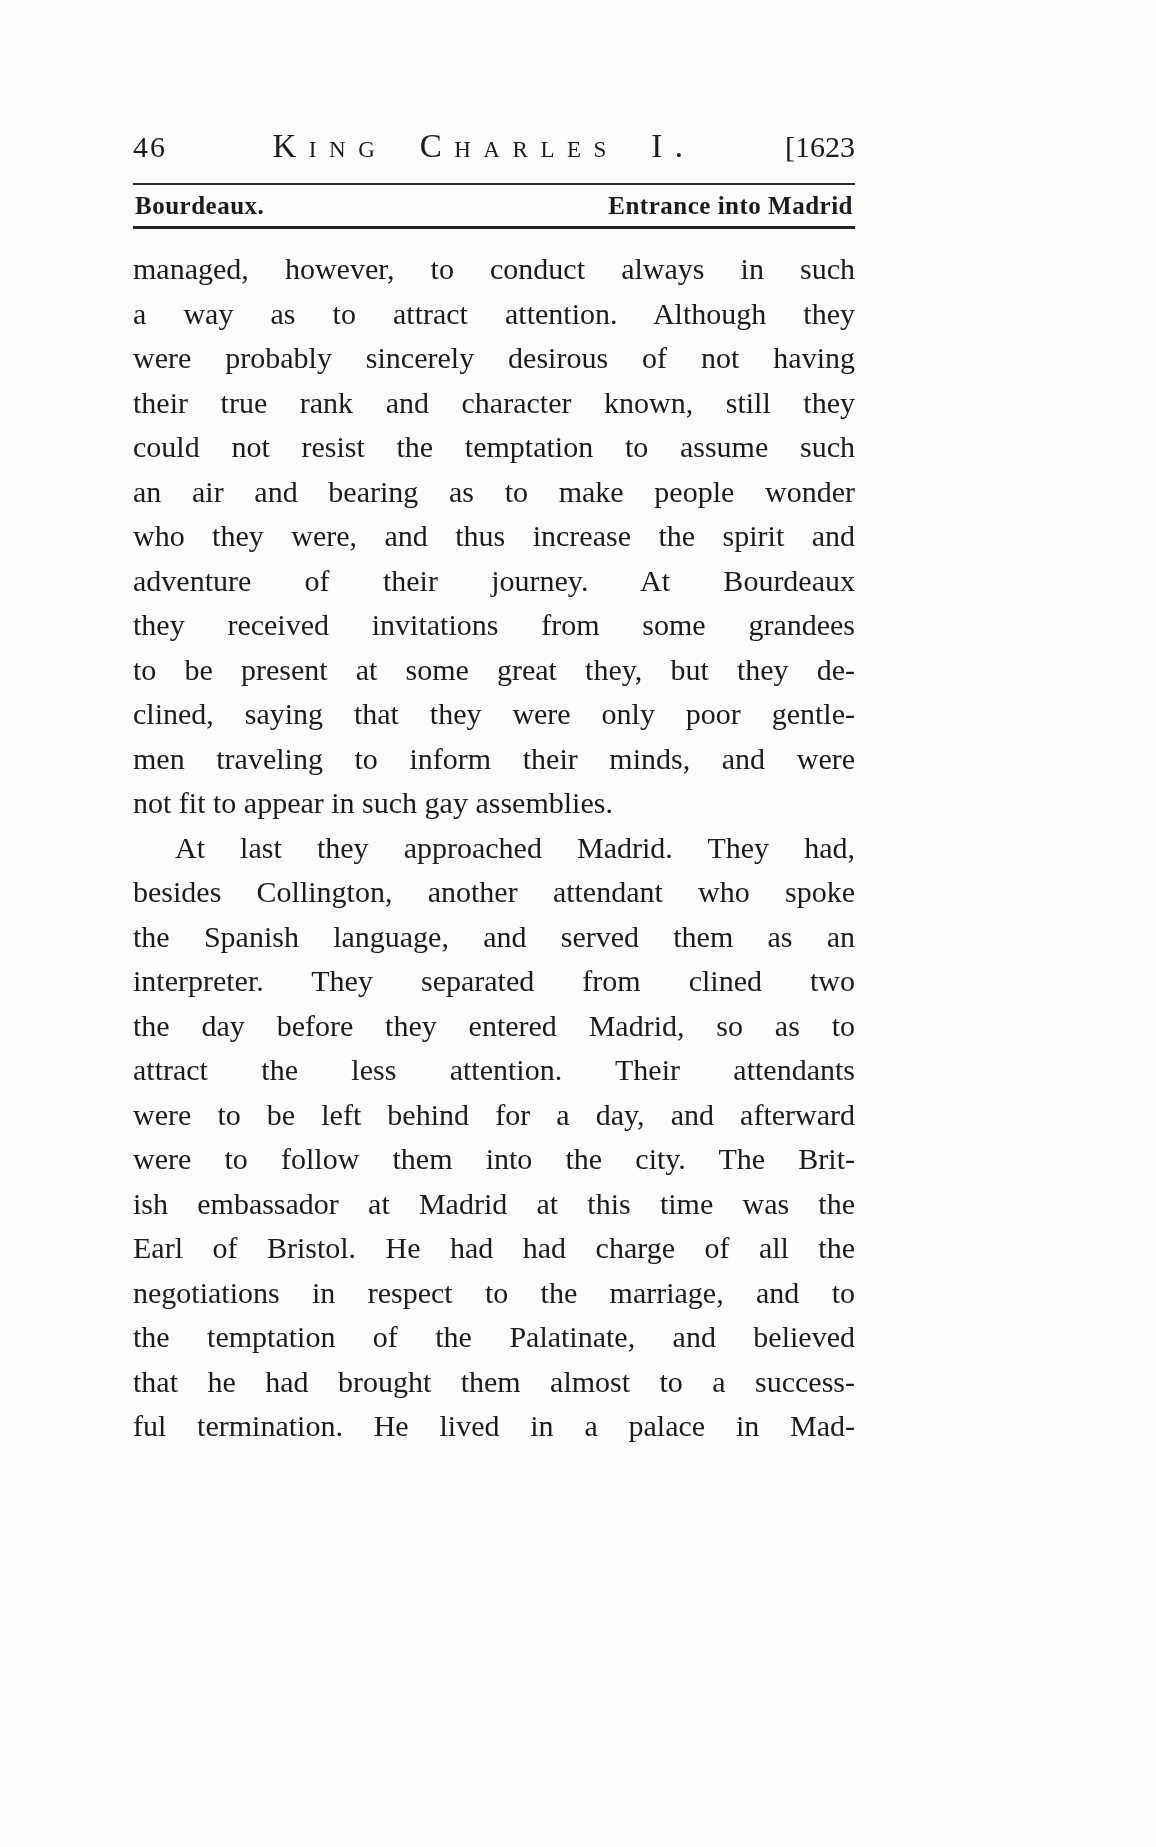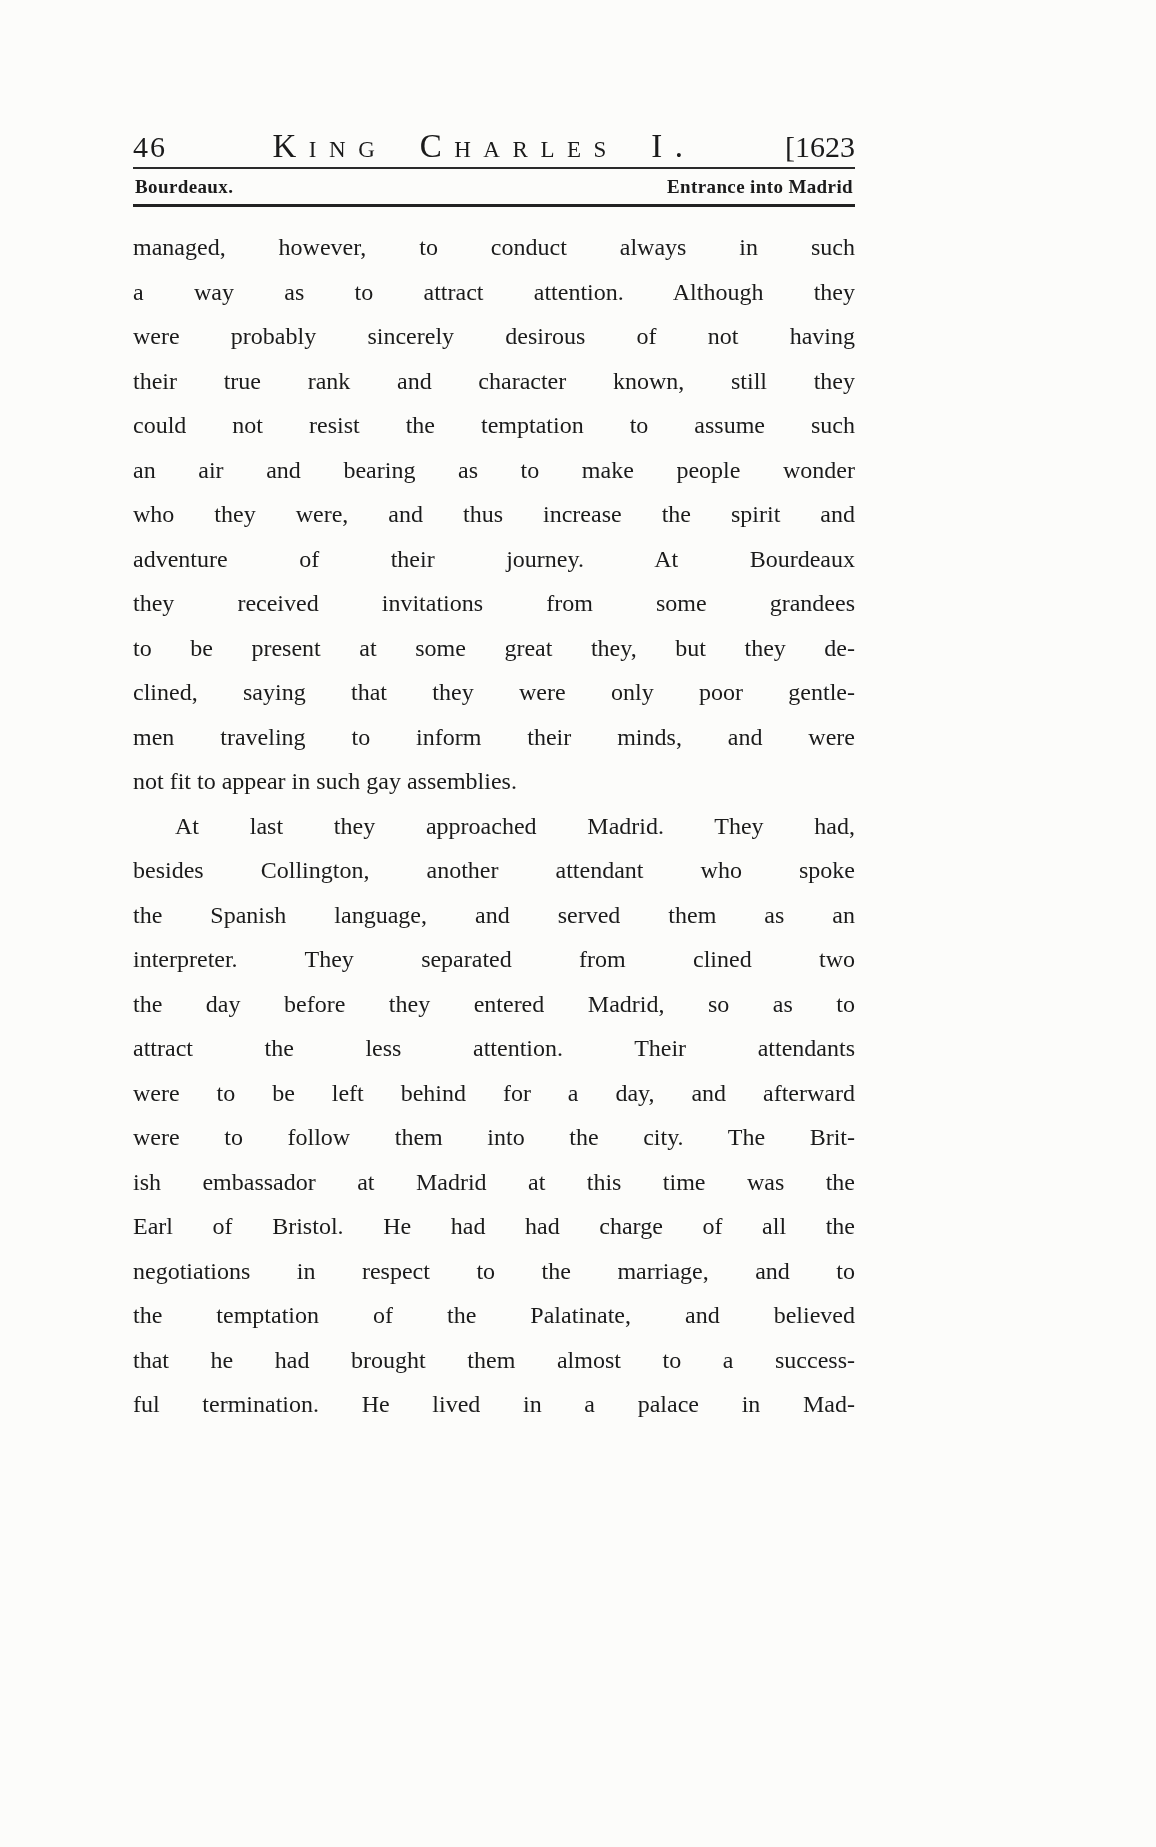--- a/index.html
+++ b/index.html
@@ -18,21 +18,21 @@
     position: absolute;
     left: 133px;
     top: 128px;
     width: 722px;
   }
   .header-row {
     display: flex;
     align-items: baseline;
     justify-content: flex-start;
     font-size: 30px;
-    margin-bottom: 2px;
+    margin-bottom: 18px;
   }
   .page-number {
     min-width: 70px;
     text-align: left;
     letter-spacing: 2px;
   }
   .running-title {
     flex: 1;
     text-align: center;
     font-variant: small-caps;
@@ -53,28 +53,28 @@
   }
   .rule-bottom {
     border: none;
     border-top: 3px solid #222222;
     margin: 4px 0 0 0;
   }
   .subheader-row {
     display: flex;
     justify-content: space-between;
     align-items: baseline;
-    font-size: 19px;
+    font-size: 25px;
     font-weight: bold;
     padding: 3px 2px 2px 2px;
     letter-spacing: 0.02em;
   }
   .page-body {
     margin-top: 18px;
-    font-size: 24px;
+    font-size: 30px;
     line-height: 44.5px;
   }
   .para { margin: 0; }
   .line {
     text-align: justify;
     text-align-last: justify;
     white-space: normal;
     height: 44.5px;
     overflow: hidden;
   }

